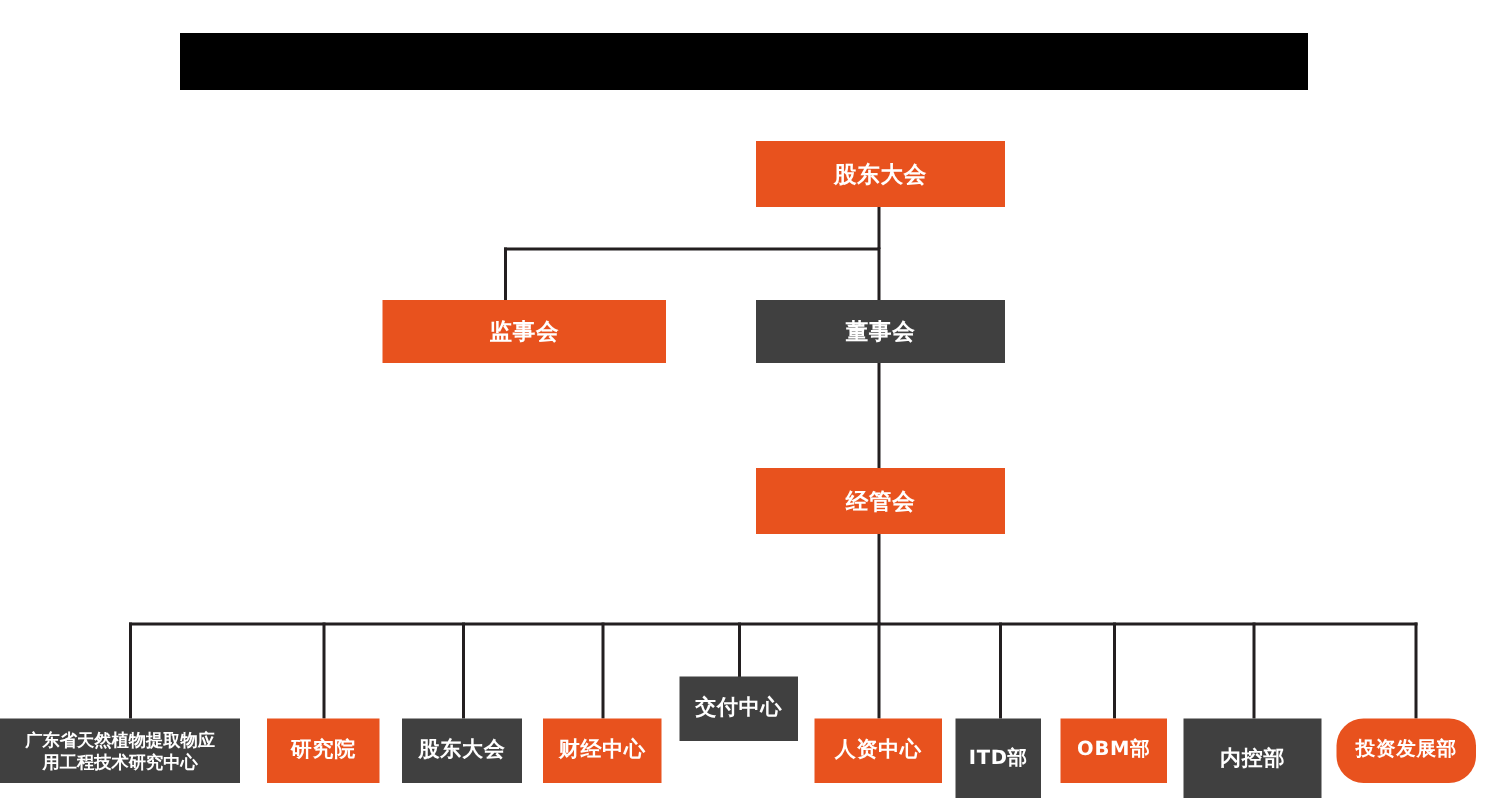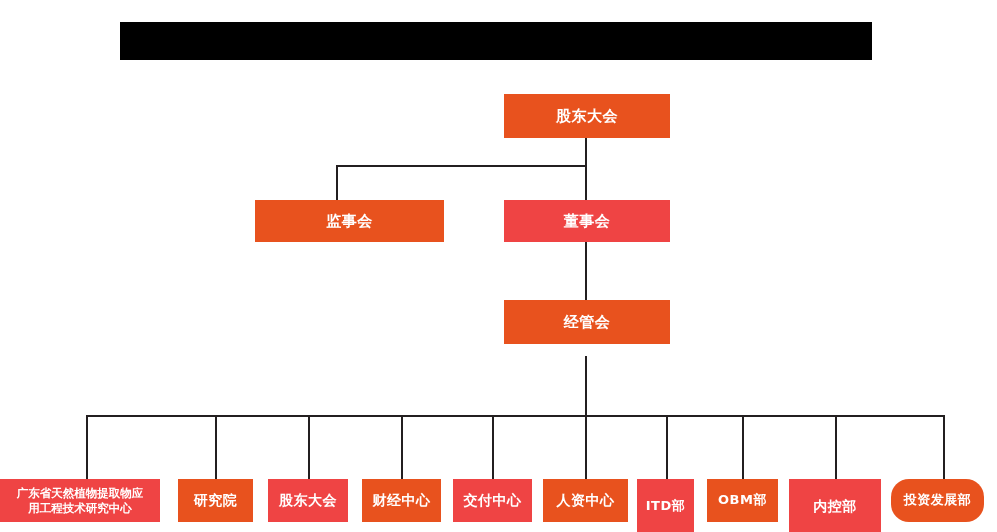--- a/index.html
+++ b/index.html
@@ -32,21 +32,21 @@
     align-items: center;
     justify-content: center;
     text-align: center;
     color: #ffffff;
     font-weight: bold;
     letter-spacing: 0.5px;
     line-height: 1.25;
     z-index: 2;
   }
   .node.dark  { background: #E8521E; }
-  .node.light { background: #ef4444; }
+  .node.light { background: #404040; }
   .node-label {
     display: block;
     width: 100%;
     padding: 0 4px;
     box-sizing: border-box;
     white-space: pre-line;
   }
   .size-lg { font-size: 15px; }
   .size-md { font-size: 14px; }
   .size-sm { font-size: 13px; }
@@ -96,42 +96,42 @@
   </div>
 
   <div class="node dark" style="left:255px; top:200px; width:189px; height:42px;">
     <span class="node-label size-lg">监事会</span>
   </div>
 
   <div class="node light" style="left:504px; top:200px; width:166px; height:42px;">
     <span class="node-label size-lg">董事会</span>
   </div>
 
-  <div class="node dark" style="left:504px; top:300px; width:166px; height:44px;">
+  <div class="node dark" style="left:504px; top:312px; width:166px; height:44px;">
     <span class="node-label size-lg">经管会</span>
   </div>
 
   <div class="node light" style="left:0px; top:479px; width:160px; height:43px;">
     <span class="node-label size-xxs">广东省天然植物提取物应
 用工程技术研究中心</span>
   </div>
 
   <div class="node dark" style="left:178px; top:479px; width:75px; height:43px;">
     <span class="node-label size-md">研究院</span>
   </div>
 
   <div class="node light" style="left:268px; top:479px; width:80px; height:43px;">
     <span class="node-label size-md">股东大会</span>
   </div>
 
   <div class="node dark" style="left:362px; top:479px; width:79px; height:43px;">
     <span class="node-label size-md">财经中心</span>
   </div>
 
-  <div class="node light" style="left:453px; top:479px; width:79px; height:43px;">
+  <div class="node light" style="left:453px; top:451px; width:79px; height:43px;">
     <span class="node-label size-md">交付中心</span>
   </div>
 
   <div class="node dark" style="left:543px; top:479px; width:85px; height:43px;justify-content:flex-end;">
     <span class="node-label size-md">人资中心</span>
   </div>
 
   <div class="node light" style="left:637px; top:479px; width:57px; height:54px;">
     <span class="node-label size-sm">ITD部</span>
   </div>

